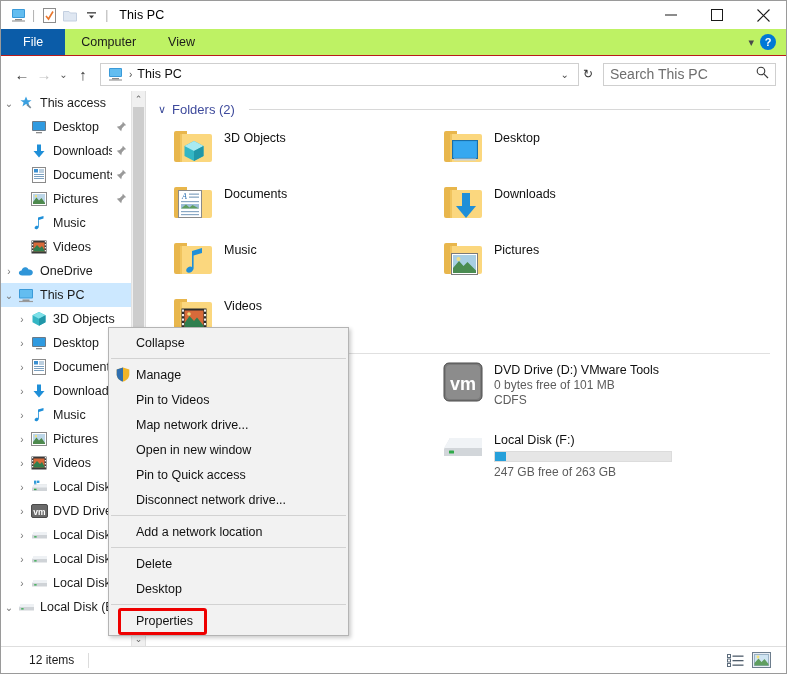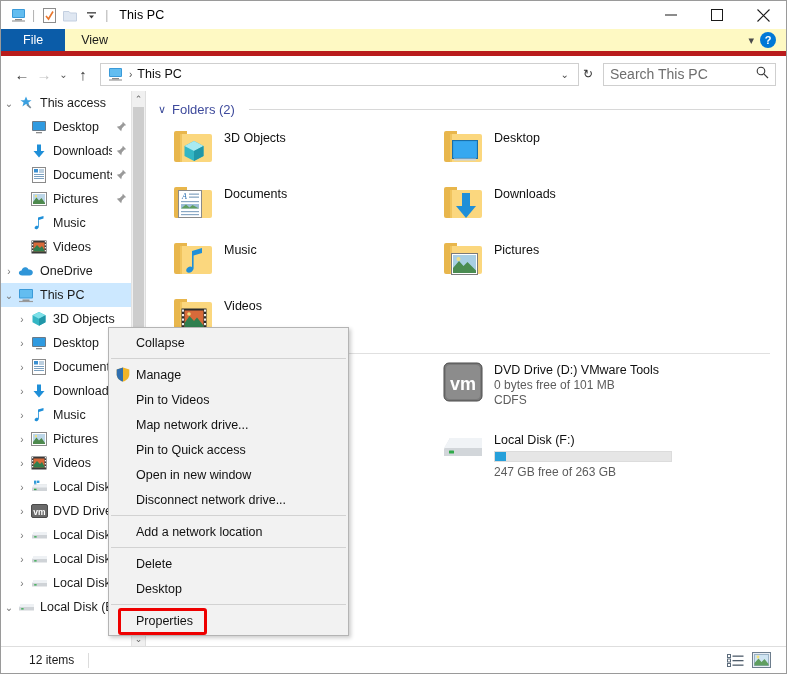--- a/index.html
+++ b/index.html
@@ -34,22 +34,22 @@
   }
   .wincontrols {
     position: absolute; top: 0; right: 0; height: 28px; display: flex;
   }
   .wc { width: 46px; height: 28px; display:flex; align-items:center; justify-content:center; }
   .wc svg { display:block; }
 
   
   .ribbon {
     position: absolute; top: 28px; left: 0; right: 0; height: 27px;
-    background: #fef9c3; display: flex; align-items: stretch;
-    border-bottom: 5px solid #b91c1c;
+    background: #bef264; display: flex; align-items: stretch;
+    border-bottom: 1px solid #b91c1c;
   }
   .tab {
     display: flex; align-items: center; padding: 0 16px;
     font-size: 12.5px; color: #1a1a1a;
   }
   .tab.file { background: #0b5ca8; color: #ffffff; padding: 0 22px; }
   .ribbon-right {
     margin-left: auto; display: flex; align-items: center; gap: 6px;
     padding-right: 10px;
   }
@@ -274,20 +274,21 @@
       <span class="wc">
         <svg width="13" height="13" viewBox="0 0 13 13">
           <path d="M0.5 0.5 L12.5 12.5 M12.5 0.5 L0.5 12.5" stroke="#1a1a1a" stroke-width="1.1"></path>
         </svg>
       </span>
     </div>
   </div>
 
   <div class="ribbon">
     <div class="tab file">File</div>
+    <div class="tab">Computer</div>
     <div class="tab">View</div>
     <div class="ribbon-right">
       <span class="chev-down">▾</span>
       <span class="help-btn">?</span>
     </div>
   </div>
 
   <div class="addrbar">
     <span class="navbtn">←</span>
     <span class="navbtn dim">→</span>
@@ -843,24 +844,24 @@
         </span>
         <span>Manage</span>
       </div>
       <div class="mi">
         <span>Pin to Videos</span>
       </div>
       <div class="mi">
         <span>Map network drive...</span>
       </div>
       <div class="mi">
+        <span>Open in new window</span>
+      </div>
+      <div class="mi">
         <span>Pin to Quick access</span>
-      </div>
-      <div class="mi">
-        <span>Open in new window</span>
       </div>
       <div class="mi">
         <span>Disconnect network drive...</span>
       </div>
       <div class="mdiv"></div>
       <div class="mi">
         <span>Add a network location</span>
       </div>
       <div class="mdiv"></div>
       <div class="mi">

